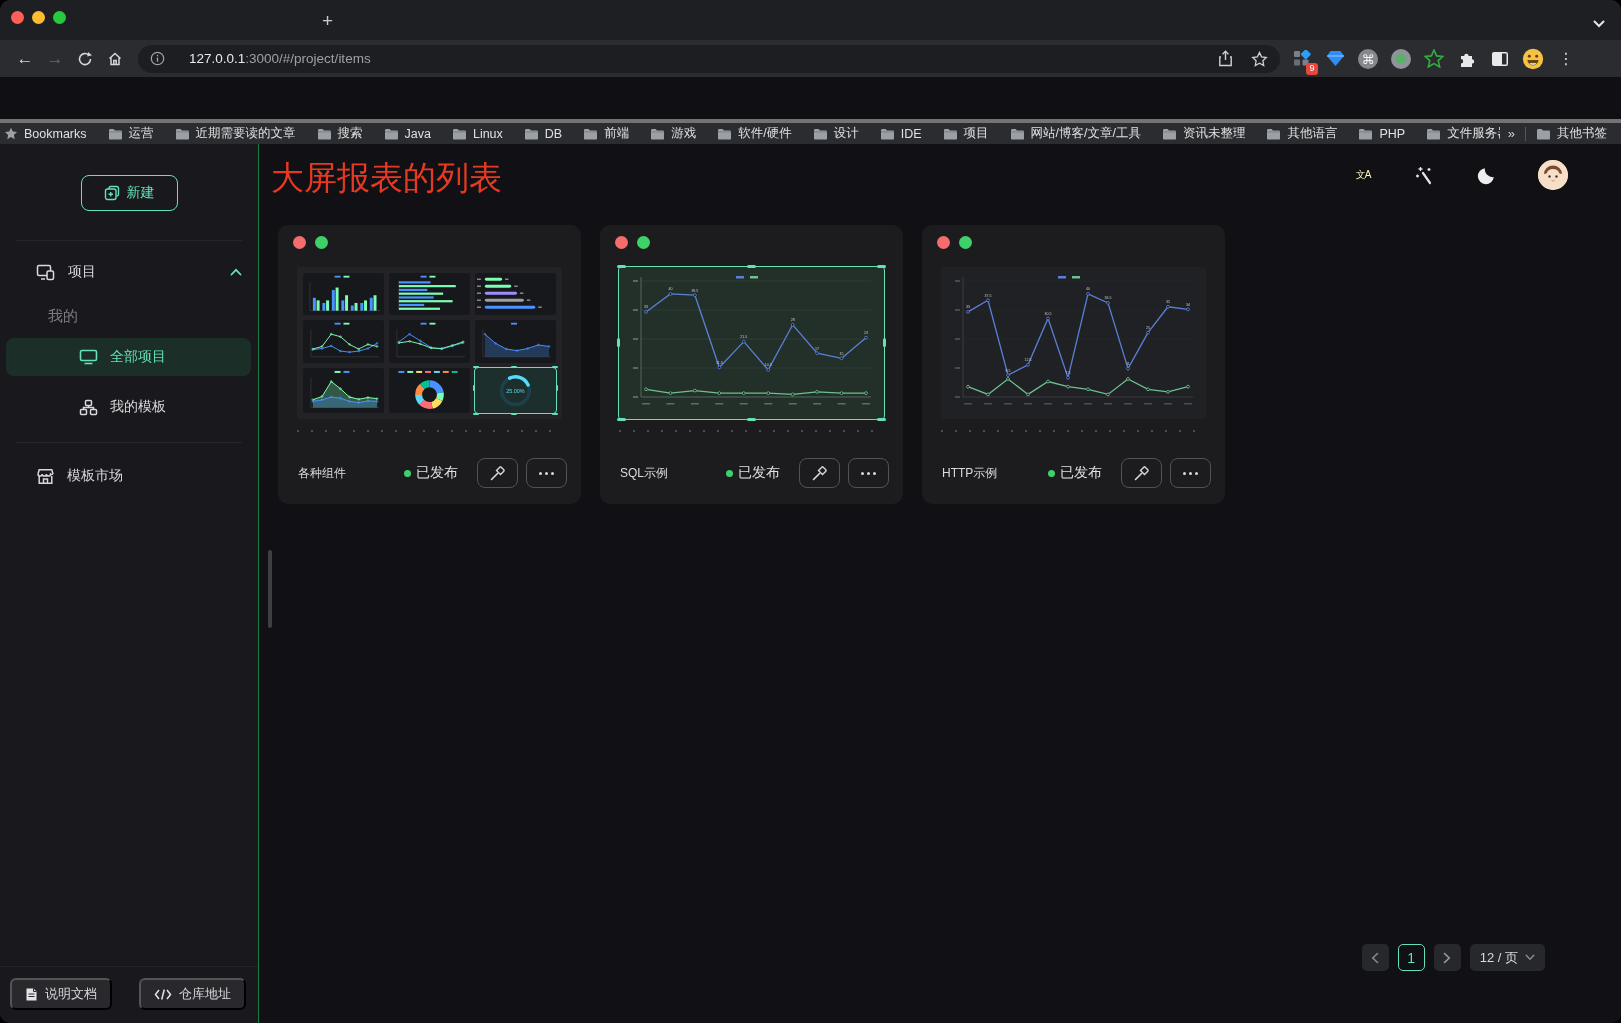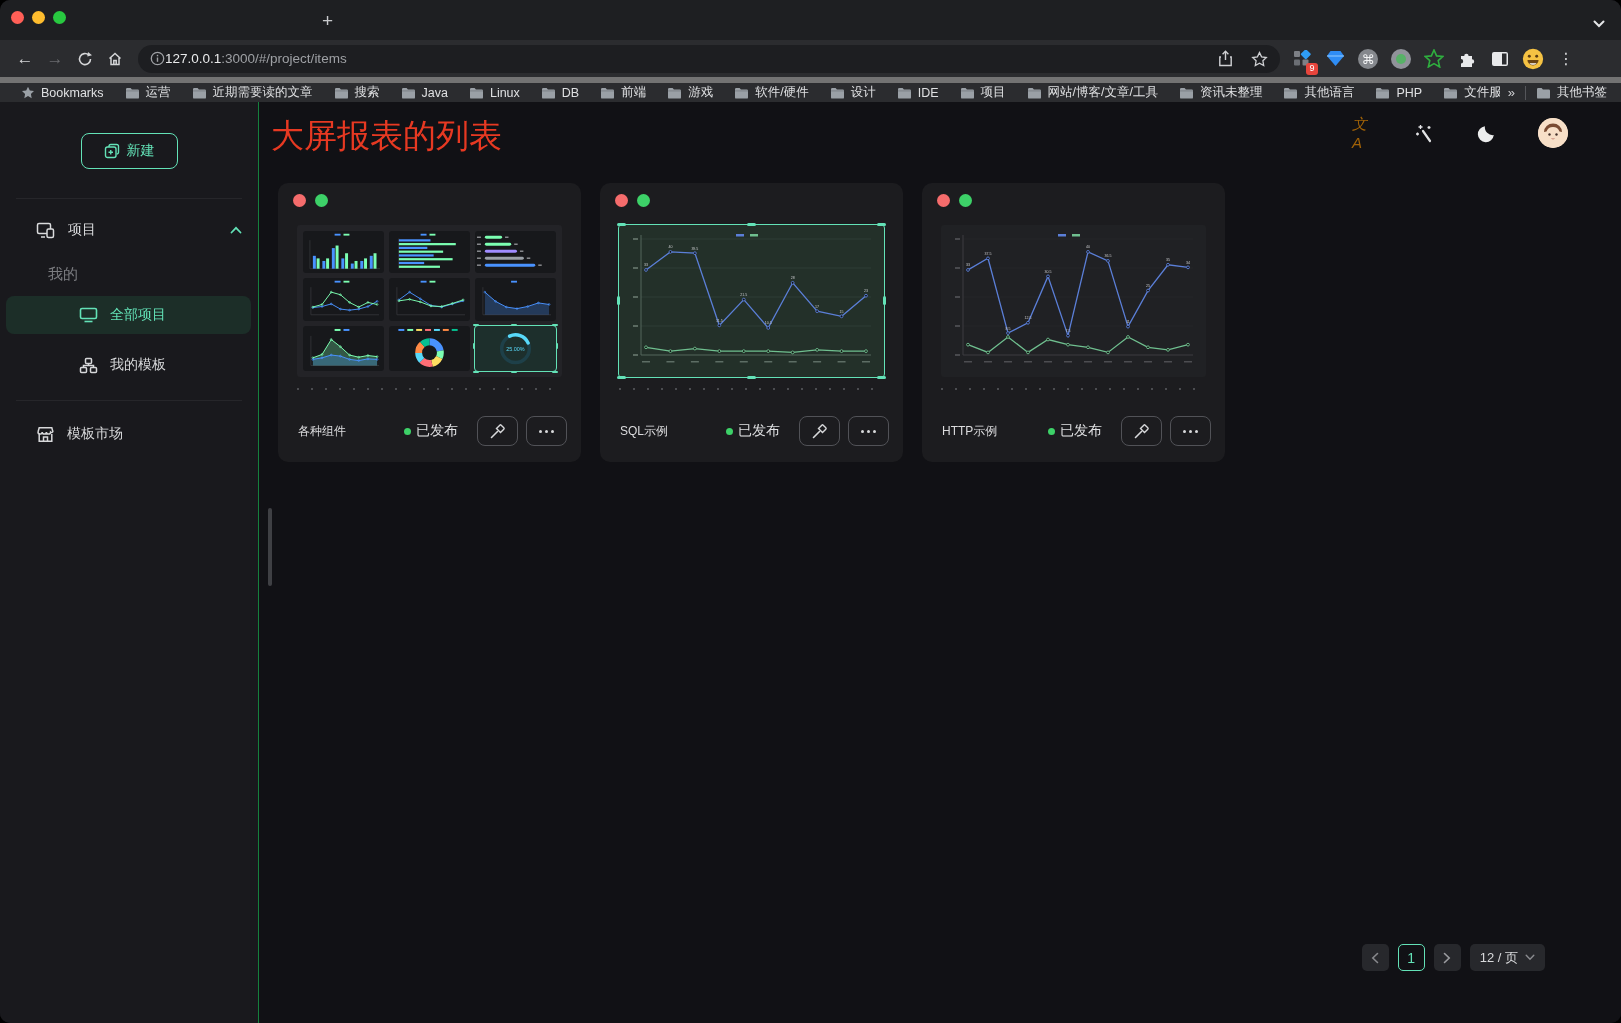--- a/index.html
+++ b/index.html
@@ -18,30 +18,30 @@
   .tab-title { color:#dfe0e2; font-size:13px; flex:1; white-space:nowrap; overflow:hidden; }
   .tab-close { color:#c3c4c7; font-size:15px; line-height:1; cursor:default; padding:0 3px; }
   .newtab-btn { position:absolute; left:322px; top:13px; color:#c8c9cc; font-size:19px; line-height:16px; }
   .tabsearch { position:absolute; right:16px; top:14px; }
   .toolbar { height:37px; background:#2b2c2f; display:flex; align-items:center; padding:0 10px; flex:none; }
   .nav-ic { width:30px; height:28px; display:flex; align-items:center; justify-content:center;
             font-size:17px; color:#d4d5d7; flex:none; }
   .nav-ic.dis { color:#696a6e; }
   .omnibox { flex:none; width:1142px; height:28px; margin-left:8px; background:#1d1e21; border-radius:14px;
              display:flex; align-items:center; padding:0 12px; color:#9ea0a4; }
-  .omni-url { font-size:13.5px; margin-left:0; flex:1; white-space:nowrap; overflow:hidden; }
+  .omni-url { font-size:13.5px; margin-left:24px; flex:1; white-space:nowrap; overflow:hidden; }
   .omni-url b { color:#e9eaeb; font-weight:normal; }
   .omni-act { display:flex; gap:18px; align-items:center; margin-left:8px; }
   .ext-row { display:flex; align-items:center; gap:9px; margin-left:10px; }
   .ext { width:24px; height:24px; display:flex; align-items:center; justify-content:center; position:relative; }
   .ext-badge { position:absolute; right:-4px; bottom:-4px; background:#e8453c; color:#fff; font-size:9px;
                padding:1px 3.5px; border-radius:3px; line-height:1.1; }
   .kebab { color:#d4d5d7; font-size:16px; margin-left:6px; letter-spacing:0; }
-  .bookmarks { height:25px; background:#2b2c2f; display:flex; align-items:center; padding:0 21px;
-               border-top:6px solid #737373; position:relative; flex:none; }
+  .bookmarks { height:25px; background:#2b2c2f; display:flex; align-items:center; padding:0 4px;
+               border-top:4px solid #737373; position:relative; flex:none;margin-top:42px; }
   .bm-left { display:flex; align-items:center; gap:21px; overflow:hidden; white-space:nowrap; flex:1; padding-right:120px; }
   .bm { display:flex; align-items:center; gap:6px; color:#dfe0e2; font-size:12.5px; flex:none; }
   .bm-right { position:absolute; right:0; top:0; height:100%; display:flex; align-items:center; gap:10px;
               background:#2b2c2f; padding:0 14px 0 8px; }
   .bm-sep { width:1px; height:14px; background:#55565a; }
   .bm-more { color:#cfd0d3; font-size:13px; }
 
   
   .app { flex:1; display:flex; min-height:0; }
   .sidebar { width:259px; flex:none; background:#19191d; border-right:1px solid #15803d;
@@ -61,21 +61,21 @@
   .side-foot { position:absolute; bottom:0; left:0; right:0; border-top:1px solid #242428;
                padding:11px 8px 13px 10px; display:flex; gap:27px; }
   .foot-btn { height:32px; background:#29292d; border-radius:6px; color:#d9dadc; font-size:13px;
               display:flex; align-items:center; gap:7px; padding:0 13px; }
 
   .main { flex:1; position:relative; background:#111115; }
   .page-header { position:relative; height:58px; }
   .page-title { position:absolute; left:12px; top:12px; font-size:33px; color:#e73922; }
   .header-actions { position:absolute; right:53px; top:16px; display:flex; align-items:center; gap:40px; }
   .h-icon { color:#e3e4e6; display:flex; align-items:center; justify-content:center; width:22px; height:22px; }
-  .lang-ic { font-size:15px; color:#a16207; letter-spacing:-1px;font-style:italic; }
+  .lang-ic { font-size:10px; color:#fef9c3; letter-spacing:-1px; }
   .scroll-thumb { position:absolute; left:9px; top:406px; width:4px; height:78px; background:#3f4044; border-radius:2px; }
 
   .cards-row { display:flex; gap:19px; margin:23px 0 0 19px; }
   .card { width:303px; height:279px; background:#1c1c1f; border-radius:10px; position:relative; }
   .card-dots { position:absolute; left:15px; top:11px; display:flex; gap:9px; }
   .card-dots span { width:13px; height:13px; border-radius:50%; }
   .cd-red { background:#f56c6c; } .cd-green { background:#3dd168; }
   .preview { position:absolute; left:19px; top:42px; width:265px; height:152px; border-radius:3px; }
   .preview.p-grid { background:#232327; }
   .preview.p-dark { background:#202124; }
@@ -427,20 +427,39 @@
 
       <div class="side-div" style="margin-top:16px"></div>
 
       <div class="side-item top-level">
         <svg width="19" height="17" viewBox="0 0 19 17">
             <path d="M2 6 L3.2 1.8 H15.8 L17 6 M2 6 a2.1 2.1 0 0 0 4.2 0 a2.1 2.1 0 0 0 4.2 0 a2.1 2.1 0 0 0 4.2 0 a2.1 2.1 0 0 0 2.4 0 M3.2 8 V15.2 H15.8 V8 M7.5 15.2 V11 H11.5 V15.2" fill="none" stroke="#d7d8da" stroke-width="1.5"></path>
           </svg>
         <span>模板市场</span>
       </div>
 
+      <div class="side-foot">
+        <button class="foot-btn">
+          <svg width="13" height="15" viewBox="0 0 13 15">
+              <path d="M1.5 1.5 H8.5 L11.5 4.5 V13.5 H1.5 Z" fill="#e3e4e6"></path>
+              <path d="M8.5 1.5 V4.5 H11.5" fill="none" stroke="#29292d" stroke-width="1"></path>
+              <line x1="3.5" y1="7" x2="9.5" y2="7" stroke="#29292d" stroke-width="1"></line>
+              <line x1="3.5" y1="9.5" x2="9.5" y2="9.5" stroke="#29292d" stroke-width="1"></line>
+            </svg>
+          <span>说明文档</span>
+        </button>
+        <button class="foot-btn">
+          <svg width="18" height="13" viewBox="0 0 18 13">
+              <polyline points="5,2 1.5,6.5 5,11" fill="none" stroke="#e3e4e6" stroke-width="1.5"></polyline>
+              <polyline points="13,2 16.5,6.5 13,11" fill="none" stroke="#e3e4e6" stroke-width="1.5"></polyline>
+              <line x1="10.3" y1="1.5" x2="7.7" y2="11.5" stroke="#e3e4e6" stroke-width="1.5"></line>
+            </svg>
+          <span>仓库地址</span>
+        </button>
+      </div>
     </div>
 
     <div class="main">
       <div class="scroll-thumb"></div>
 
       <div class="page-header">
         <div class="page-title">大屏报表的列表</div>
         <div class="header-actions">
           <span class="h-icon lang-ic">文A</span>
           <span class="h-icon">

